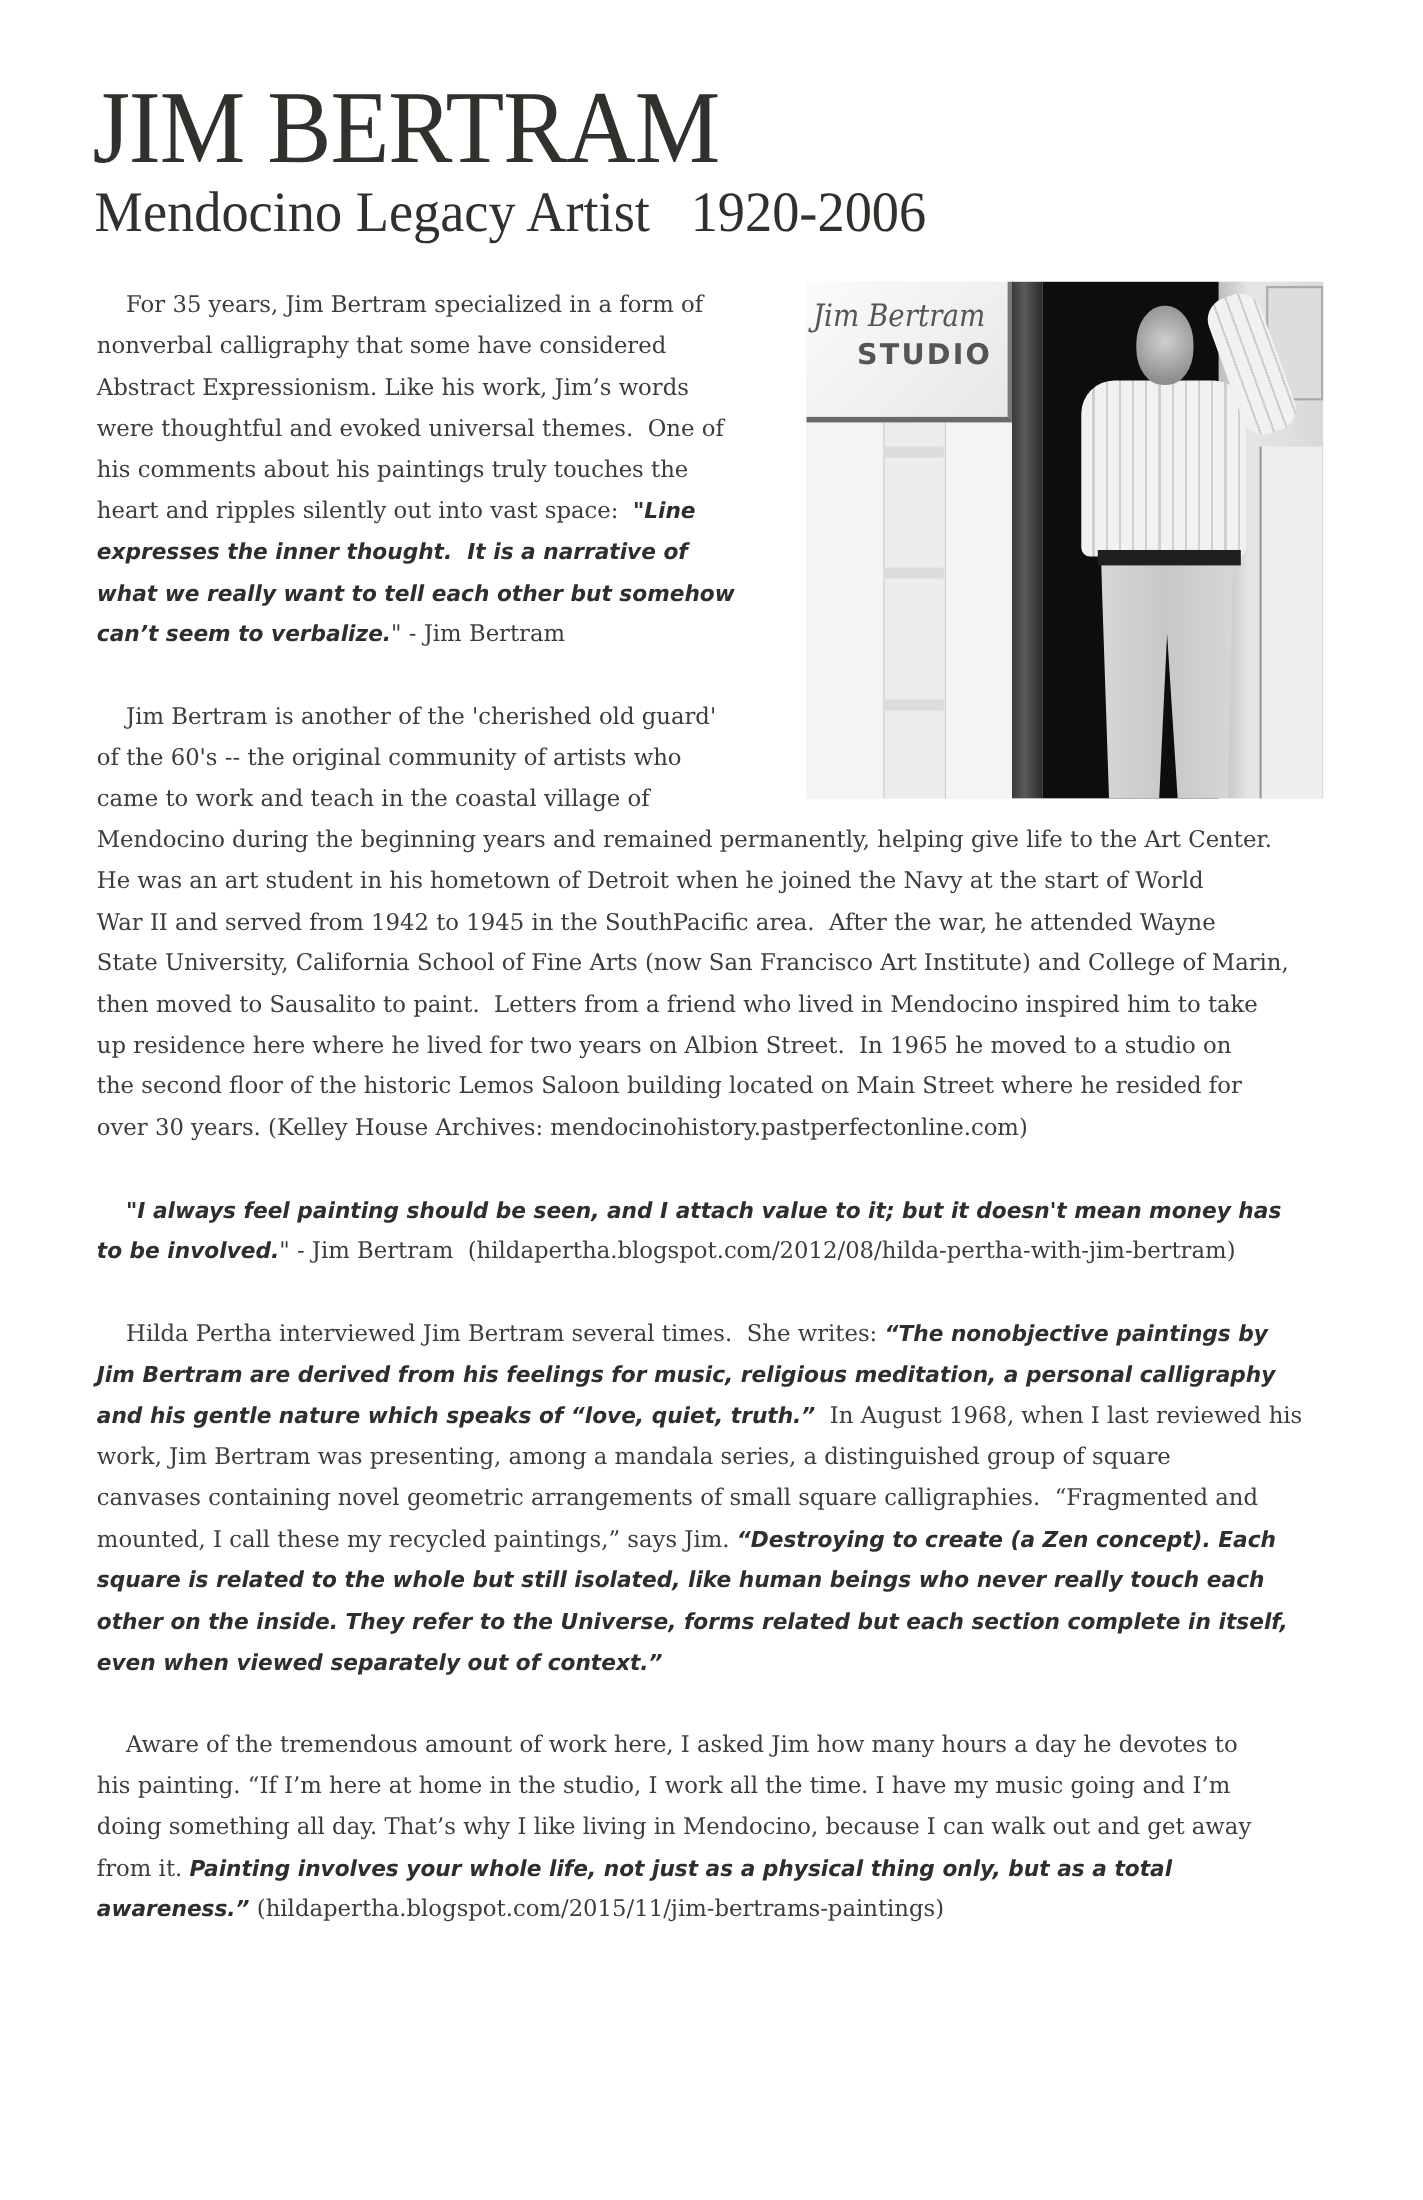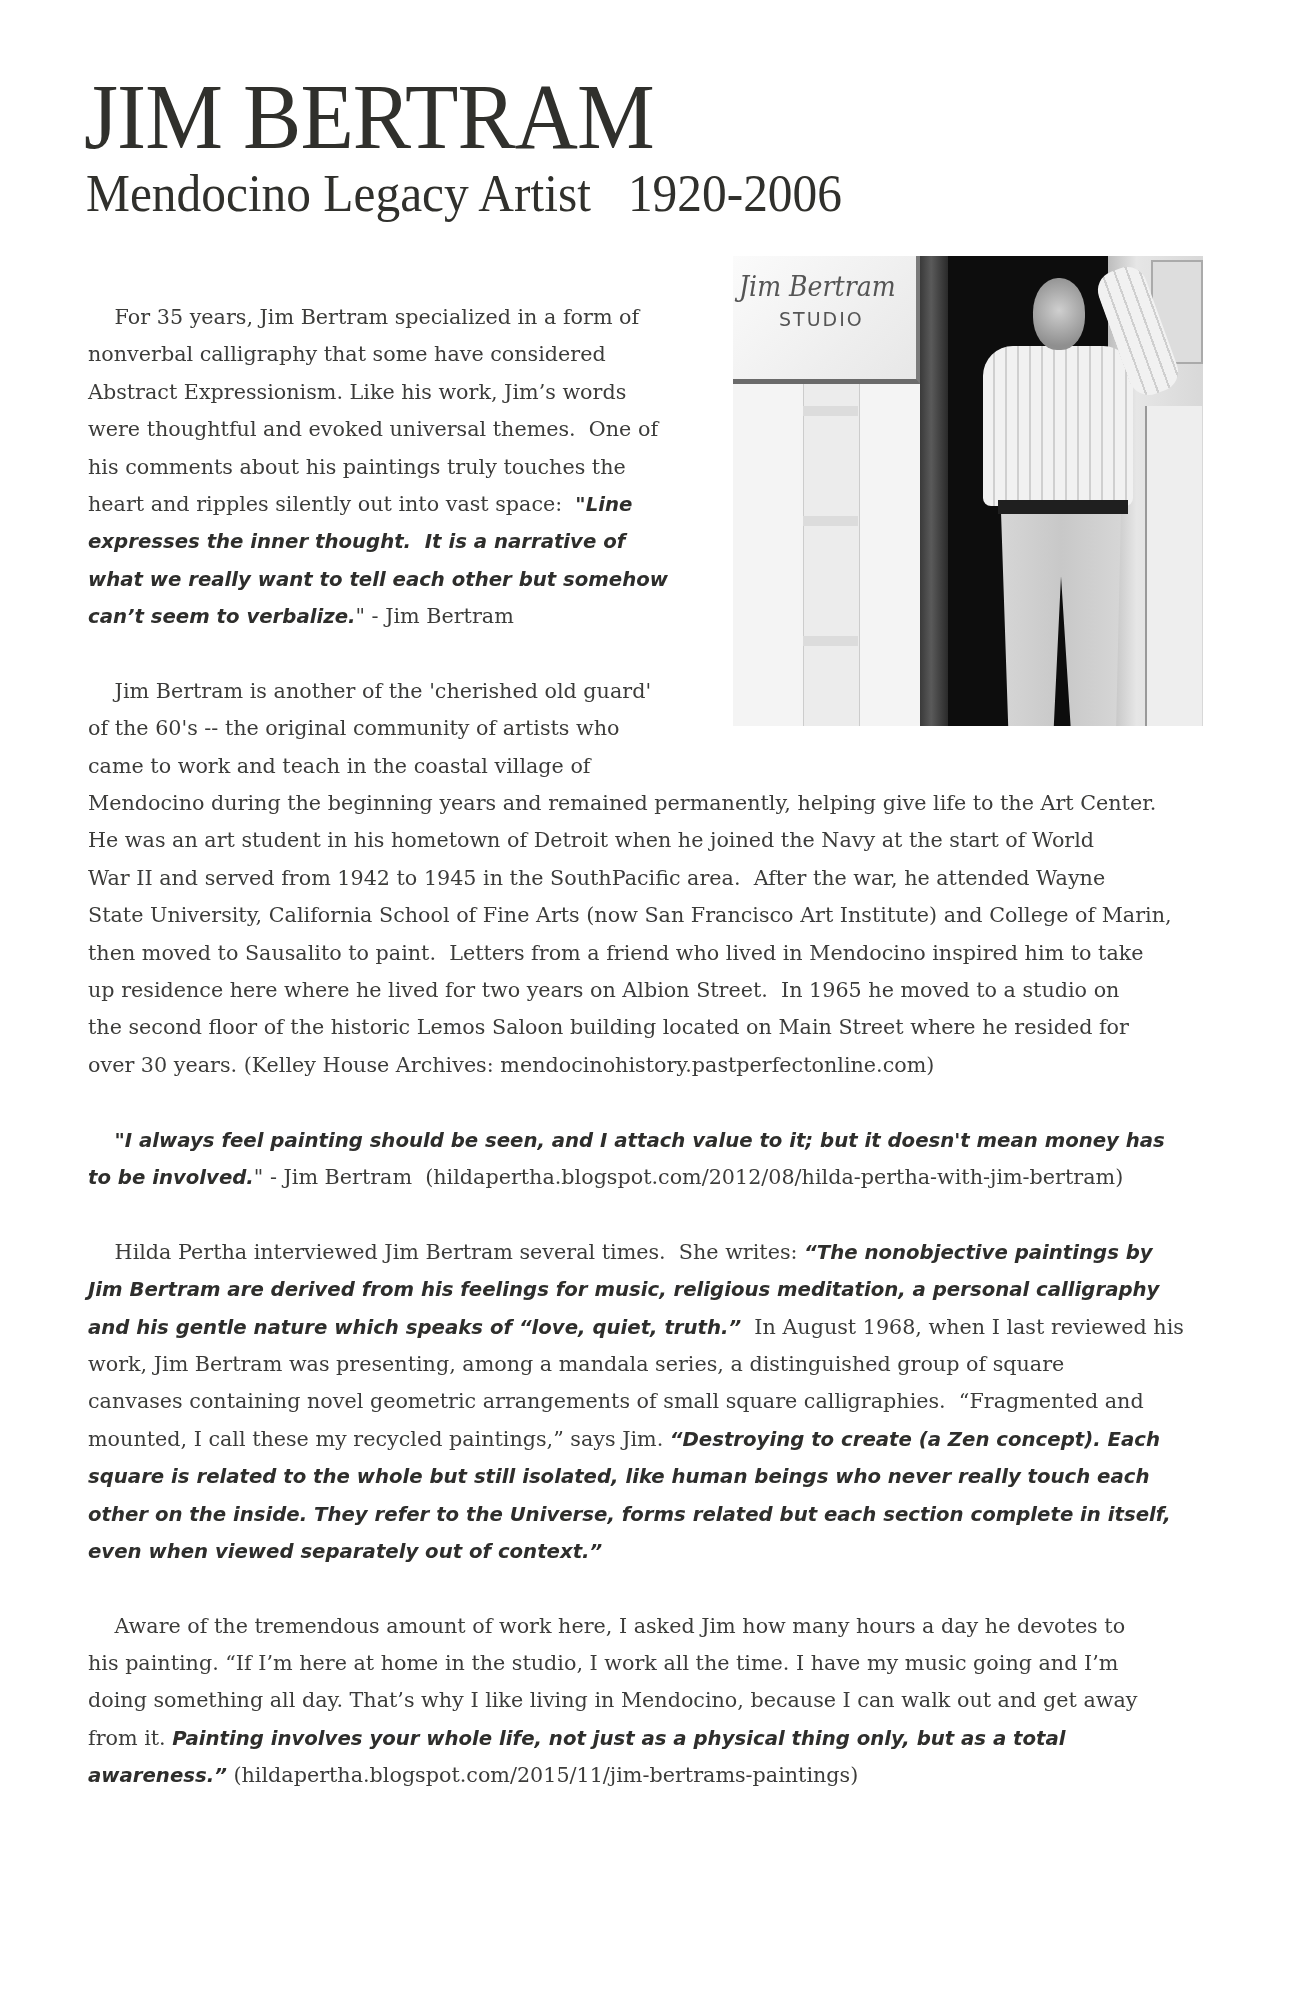--- a/index.html
+++ b/index.html
@@ -17,21 +17,21 @@
     white-space: nowrap;
   }
   .subtitle {
     position: absolute; left: 86px; top: 164px;
     font-family: "Liberation Serif", "DejaVu Serif", serif;
     font-size: 52px; line-height: 60px; color: #30302c;
     margin: 0; font-weight: normal; white-space: pre;
     transform: scaleX(0.95); transform-origin: left top;
   }
   .body {
-    position: absolute; left: 88px; top: 259px; width: 1130px; margin-top: 40px;
+    position: absolute; left: 88px; top: 259px; width: 1130px;
   }
   .line {
     height: 37.4px; line-height: 37.4px;
     font-size: 21px; white-space: pre; color: #3c3c3a;
     transform: scaleX(0.985); transform-origin: left center;
   }
   .line.indent { padding-left: 27px; }
   .blank { height: 37.4px; }
   .bi { font-weight: bold; font-style: italic; color: #2e2e2c; font-family: "DejaVu Sans", "Liberation Sans", sans-serif; font-size: 20px; }
 
@@ -45,21 +45,21 @@
     background: linear-gradient(135deg, #fbfbfb, #e7e7e7);
     border-bottom: 5px solid #6a6a6a; border-right: 4px solid #7a7a7a;
   }
   .sign-script {
     position: absolute; left: 6px; top: 14px; font-family: "DejaVu Serif", serif;
     font-style: italic; font-size: 28px; color: #555; white-space: nowrap;
     transform: scaleX(0.9); transform-origin: left top;
   }
   .sign-studio {
     position: absolute; left: 46px; top: 52px; font-family: "DejaVu Sans", sans-serif;
-    font-size: 19px; letter-spacing: 2px; color: #555;
+    font-size: 26px; letter-spacing: 2px; color: #555; font-weight: bold;
   }
   .wall { left: 0; top: 128px; width: 187px; height: 342px; background: #f4f4f4; }
   .strip { left: 70px; top: 128px; width: 55px; height: 342px; background: #ececec; border-left: 1px solid #ccc; border-right: 1px solid #ccc; }
   .strip-band { left: 70px; width: 55px; height: 10px; background: #dcdcdc; }
   .doorframe { left: 187px; top: 0; width: 28px; height: 470px; background: linear-gradient(90deg,#3a3a3a,#5a5a5a 40%,#2a2a2a); }
   .doorway { left: 215px; top: 0; width: 160px; height: 470px; background: #0d0d0d; }
   .rightwall { left: 375px; top: 0; width: 95px; height: 470px; background: linear-gradient(90deg,#bdbdbd,#e6e6e6 30%,#d8d8d8); }
   .rightdoor { left: 412px; top: 150px; width: 55px; height: 320px; background: #eeeeee; border-left: 2px solid #999; }
   .frame { left: 418px; top: 4px; width: 48px; height: 100px; background: #ddd; border: 2px solid #aaa; }
   .head { left: 300px; top: 22px; width: 52px; height: 72px; border-radius: 48% 48% 46% 46%; background: radial-gradient(circle at 50% 45%, #cfcfcf, #8f8f8f 75%); }

